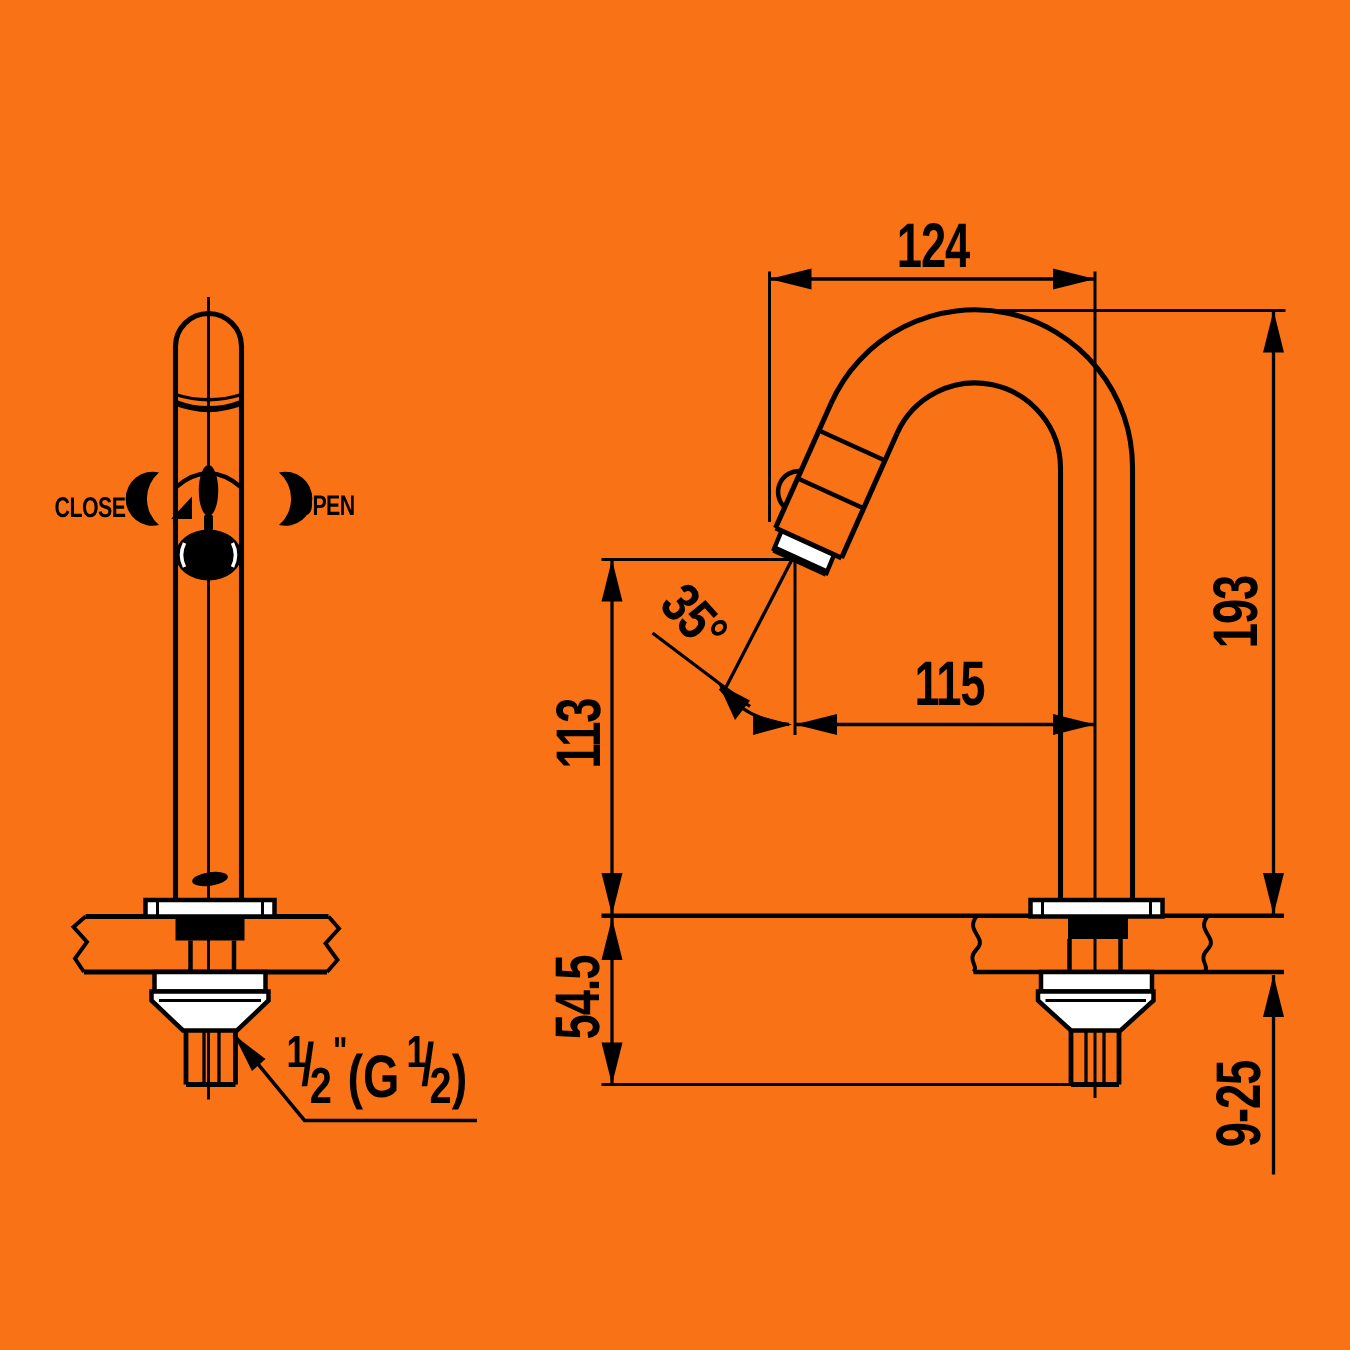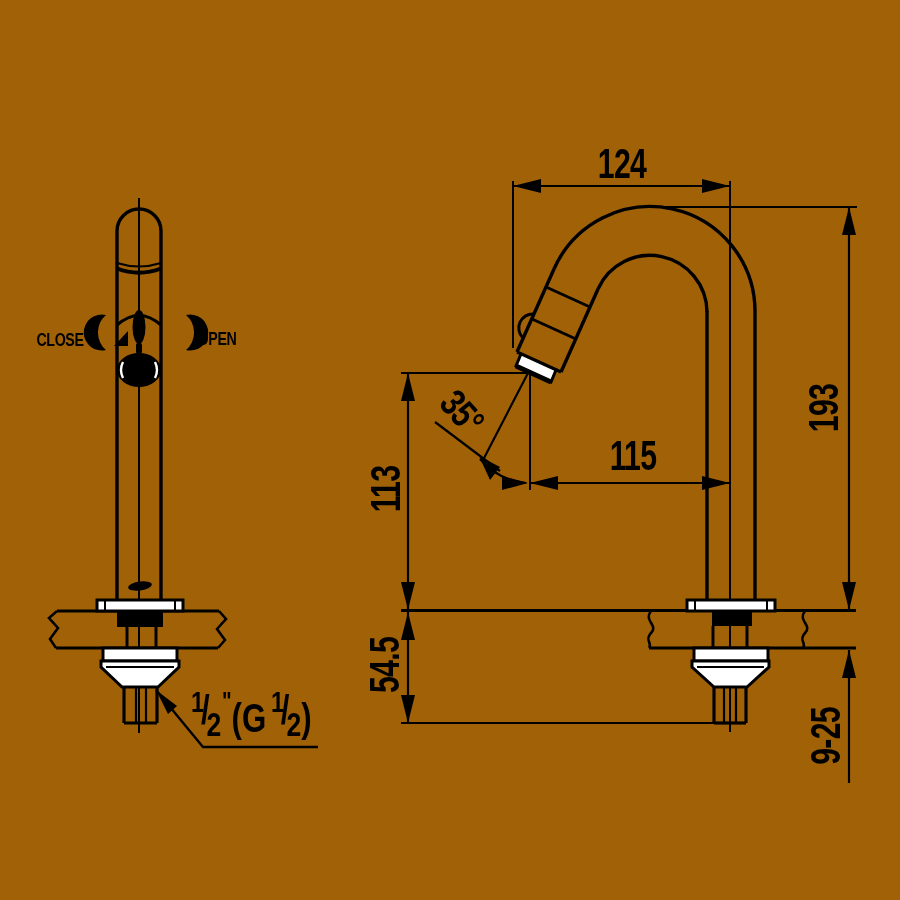--- a/index.html
+++ b/index.html
@@ -1,17 +1,17 @@
 <!DOCTYPE html>
 <html><head>
 <meta charset="utf-8">
 <style>
   html,body{margin:0;padding:0;background:#ffffff;}
   #stage{
-    position:relative;width:900px;height:900px;background:#a16207;
+    position:relative;width:900px;height:900px;background:#f97316;
     font-family:"Liberation Sans", sans-serif;overflow:hidden;
   }
   #linework{position:absolute;left:0;top:0;}
   .dim{
     position:absolute;color:#000;font-weight:bold;white-space:nowrap;
     font-size:42px;line-height:1;letter-spacing:-1px;
     transform:translate(-50%,-50%) scaleX(0.72);
   }
   .dim.vert{transform:translate(-50%,-50%) rotate(-90deg) scaleX(0.72);}
   .dim.angle{font-size:38px;transform:translate(-50%,-50%) rotate(48deg) scaleX(0.80);}

